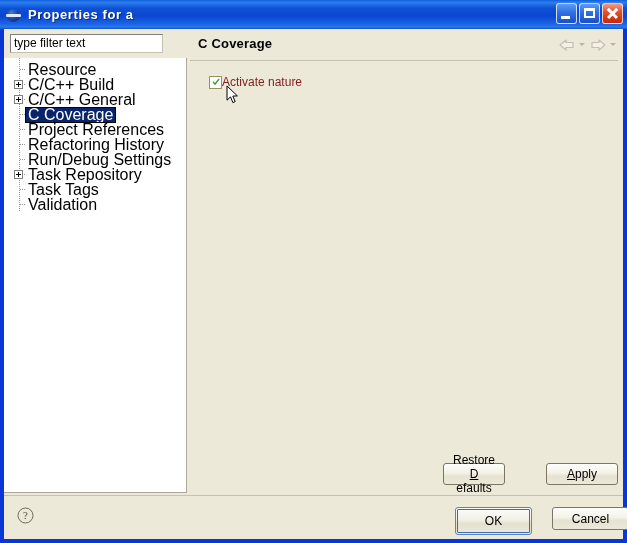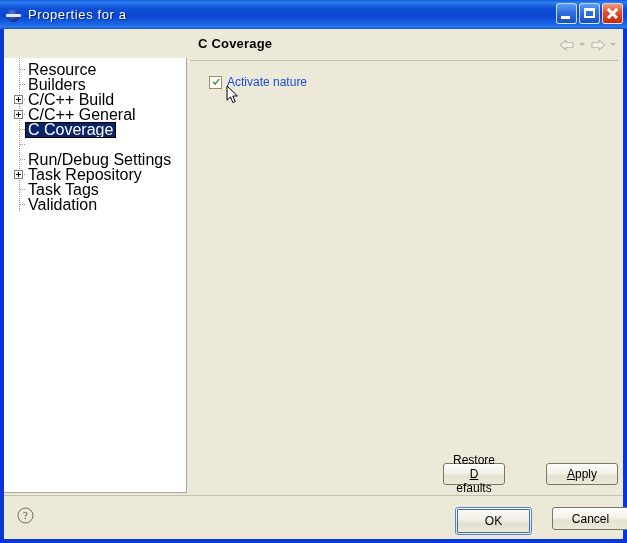--- a/index.html
+++ b/index.html
@@ -51,21 +51,21 @@
   .title-icon .band {
     position: absolute;
     left: 0px; top: 7px;
     width: 15px; height: 3px;
     background: #dfe9f7;
     border-radius: 1px;
   }
   .title-text {
     color: #ffffff;
     font-size: 13px;
-    font-weight: normal;
+    font-weight: bold;
     letter-spacing: 0.6px;
     text-shadow: 1px 1px 0 rgba(0,0,0,0.45);
     white-space: nowrap;
   }
   .title-buttons {
     position: absolute;
     right: 4px;
     top: 3px;
     display: flex;
     gap: 2px;
@@ -291,22 +291,21 @@
     position: relative;
     flex: none;
   }
   .checkbox .tick {
     position: absolute;
     left: 2px; top: 1px;
     width: 8px; height: 9px;
   }
   .cb-label {
     font-size: 12px;
-    color: #1d4ed8;
-    margin-left: 5px;
+    color: #7f1d1d;
     line-height: 13px;
   }
 
   
   .xpbtn {
     height: 22px;
     background: linear-gradient(to bottom, #fdfdfc 0%, #f4f2e8 45%, #e6e2d2 60%, #ece9d8 100%);
     border: 1px solid #7b7664;
     border-radius: 3px;
     box-sizing: border-box;
@@ -398,38 +397,33 @@
         <span class="x1"></span>
           <span class="x2"></span>
       </div>
     </div>
   </div>
 
   <div class="client">
 
     <div class="left-pane">
 
+      <div class="filter-input" title="type filter text">type filter text</div>
 
       <div class="tree-box">
         <div class="tree">
           <div class="tguide"></div>
 
           <div class="trow">
             <div class="tcell-indent">
                 <span class="hdash"></span>
               </div>
             <span class="tlabel">Resource</span>
           </div>
 
-          <div class="trow">
-            <div class="tcell-indent">
-                <span class="hdash"></span>
-              </div>
-            <span class="tlabel">Builders</span>
-          </div>
 
           <div class="trow">
             <div class="tcell-indent">
               <span class="hdash"></span>
               <span class="expander">
                 <i class="ph"></i>
                   <i class="pv"></i>
               </span>
             </div>
             <span class="tlabel">C/C++ Build</span>
@@ -450,22 +444,29 @@
             <div class="tcell-indent">
                 <span class="hdash"></span>
               </div>
             <span class="tlabel">C Coverage</span>
           </div>
 
           <div class="trow">
             <div class="tcell-indent">
                 <span class="hdash"></span>
               </div>
-          </div>
-
+            <span class="tlabel">Project References</span>
+          </div>
+
+          <div class="trow">
+            <div class="tcell-indent">
+                <span class="hdash"></span>
+              </div>
+            <span class="tlabel">Refactoring History</span>
+          </div>
 
           <div class="trow">
             <div class="tcell-indent">
                 <span class="hdash"></span>
               </div>
             <span class="tlabel">Run/Debug Settings</span>
           </div>
 
           <div class="trow">
             <div class="tcell-indent">

